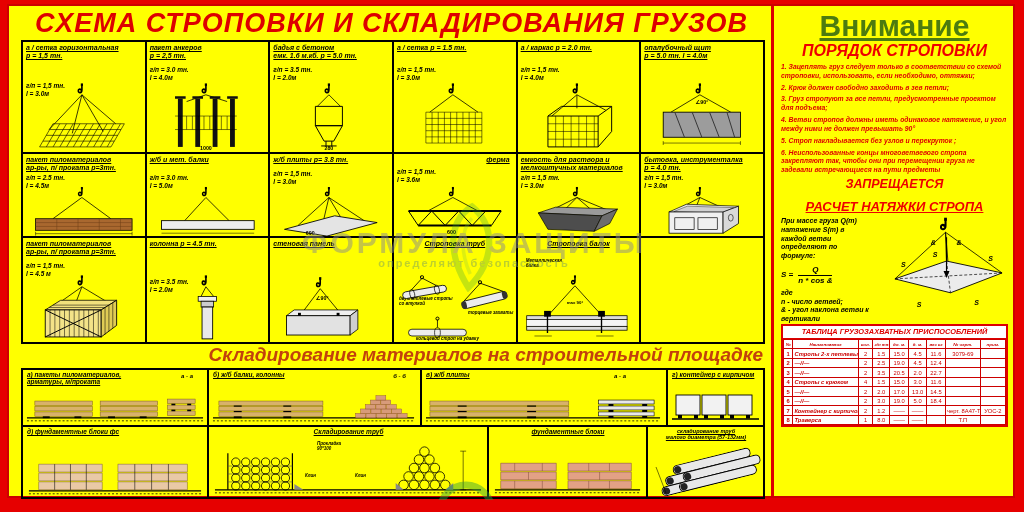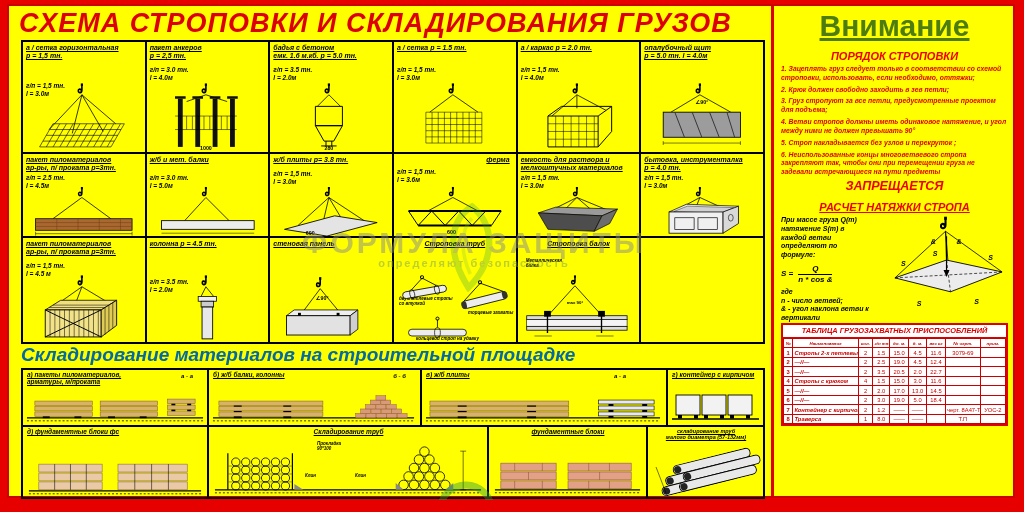--- a/index.html
+++ b/index.html
@@ -1,43 +1,43 @@
 <!DOCTYPE html>
 <html><head>
 <meta charset="utf-8">
 <style>
   html,body{margin:0;padding:0;}
   body{width:1024px;height:512px;font-family:"Liberation Sans",sans-serif;}
   .poster{position:relative;width:1024px;height:512px;background:#e60000;overflow:hidden;}
   .inner{position:absolute;left:7px;top:4px;width:1008px;height:494px;background:#ffff00;border:2px solid #cc0000;box-sizing:border-box;}
-  .main-title{position:absolute;left:10px;top:2px;width:745px;text-align:left;font-size:27px;font-weight:bold;font-style:italic;color:#dd0000;letter-spacing:1px;white-space:nowrap;}
+  .main-title{position:absolute;left:10px;top:2px;width:745px;text-align:center;font-size:27px;font-weight:bold;font-style:italic;color:#dd0000;letter-spacing:1px;white-space:nowrap;}
   
   .grid{position:absolute;left:12px;top:34px;width:742px;height:302px;display:grid;grid-template-columns:repeat(6,1fr);grid-template-rows:112px 84px 106px;border:1.5px solid #000;background:#ffff00;}
   .cell{position:relative;border:1px solid #000;overflow:hidden;}
   .ct{font-size:7px;font-weight:bold;font-style:italic;text-decoration:underline;margin:2px 3px 0 3px;line-height:1.2;white-space:pre-line;color:#000;}
   .cs{position:absolute;left:3px;top:24px;font-size:6.5px;font-weight:bold;font-style:italic;white-space:pre-line;line-height:1.3;color:#000;}
   .lb{position:absolute;font-size:4.5px;font-weight:bold;font-style:italic;line-height:1.15;white-space:pre-line;color:#000;}
   .diag{position:absolute;left:1px;bottom:0;width:calc(100% - 2px);}
   .diag text{font-family:"Liberation Sans",sans-serif;font-size:5.5px;font-weight:bold;fill:#000;}
   .sl{stroke:#000;stroke-width:.8;fill:none;}
   .sh{stroke:#000;stroke-width:1;fill:none;}
   .thin{stroke:#000;stroke-width:.55;fill:none;}
   
-  .storage-title{position:absolute;left:12px;top:338px;width:742px;text-align:left;font-size:19px;font-weight:bold;font-style:italic;color:#0369a1;}
+  .storage-title{position:absolute;left:12px;top:338px;width:742px;text-align:right;font-size:19px;font-weight:bold;font-style:italic;color:#c2410c;}
   .srow1{position:absolute;left:12px;top:362px;width:742px;height:57px;display:grid;grid-template-columns:186px 213px 246px 97px;border:1.5px solid #000;}
   .srow2{position:absolute;left:12px;top:419px;width:742px;height:72px;display:grid;grid-template-columns:186px 280px 159px 117px;border:1.5px solid #000;}
   .scell{position:relative;border:1px solid #000;overflow:hidden;}
   .st{font-size:6.5px;font-weight:bold;font-style:italic;text-decoration:underline;margin:1px 3px 0 4px;line-height:1.15;white-space:pre-line;color:#000;}
   .st.center{text-align:center;}
   .ssec{position:absolute;right:14px;top:3px;font-size:6px;font-weight:bold;font-style:italic;color:#000;}
   .sdiag{position:absolute;left:0;bottom:0;width:100%;}
   
   .rp{position:absolute;left:762px;top:0;width:242px;height:490px;border-left:3px solid #dd0000;padding:2px 5px 2px 7px;box-sizing:border-box;}
   .att{color:#4d7c0f;font-weight:bold;font-size:30px;text-align:center;text-decoration:underline;line-height:1.1;margin-top:1px;}
-  .sec{color:#ee0000;font-weight:bold;font-style:italic;text-align:center;font-size:11px;margin-top:8px;}
+  .sec{color:#ee0000;font-weight:bold;font-style:italic;text-align:center;font-size:16px;margin-top:0;}
   .sec.u{text-decoration:underline;}
   .itm{color:#dd0000;font-weight:bold;font-style:italic;font-size:6.8px;line-height:1.3;margin-top:3px;}
   .itm2{color:#dd0000;font-weight:bold;font-style:italic;font-size:8.6px;line-height:1.25;margin-top:5px;}
   .calc{display:flex;margin-top:3px;}
   .calc-left{width:108px;color:#000;font-size:7px;font-weight:bold;font-style:italic;line-height:1.25;}
   .calc-intro{white-space:pre-line;}
   .frm{display:flex;align-items:center;font-size:8px;font-weight:bold;font-style:italic;margin:4px 0 3px 0;color:#000;}
   .frac{display:inline-block;text-align:center;margin-left:5px;}
   .frac .num{display:block;border-bottom:1.2px solid #000;padding:0 8px;}
   .frac .den{display:block;}
@@ -589,21 +589,21 @@
     <div>
 
     <div class="itm">1. Зацеплять груз следует только в соответствии со схемой строповки, использовать, если необходимо, оттяжки;</div>
           <div class="itm">2. Крюк должен свободно заходить в зев петли;</div>
           <div class="itm">3. Груз стропуют за все петли, предусмотренные проектом для подъема;</div>
           <div class="itm">4. Ветви стропов должны иметь одинаковое натяжение, и угол между ними не должен превышать 90°</div>
           <div class="itm">5. Строп накладывается без узлов и перекруток ;</div>
           <div class="itm">6. Неиспользованные концы многоветвевого стропа закрепляют так, чтобы они при перемещении груза не задевали встречающиеся на пути предметы</div>
         </div>
     <div class="sec" style="font-size:12.5px;margin-top:2px">ЗАПРЕЩАЕТСЯ</div>
-    <div class="sec u" style="font-size:11px;">РАСЧЕТ НАТЯЖКИ СТРОПА</div>
+    <div class="sec u" style="font-size:13px;margin-top:8px">РАСЧЕТ НАТЯЖКИ СТРОПА</div>
     <div class="calc">
       <div class="calc-left">
         <div class="calc-intro">При массе груза Q(m)
 натяжение S(m) в
 каждой ветви
 определяют по
 формуле:</div>
         <div class="frm">
           <span>S =</span>
           <span class="frac">

